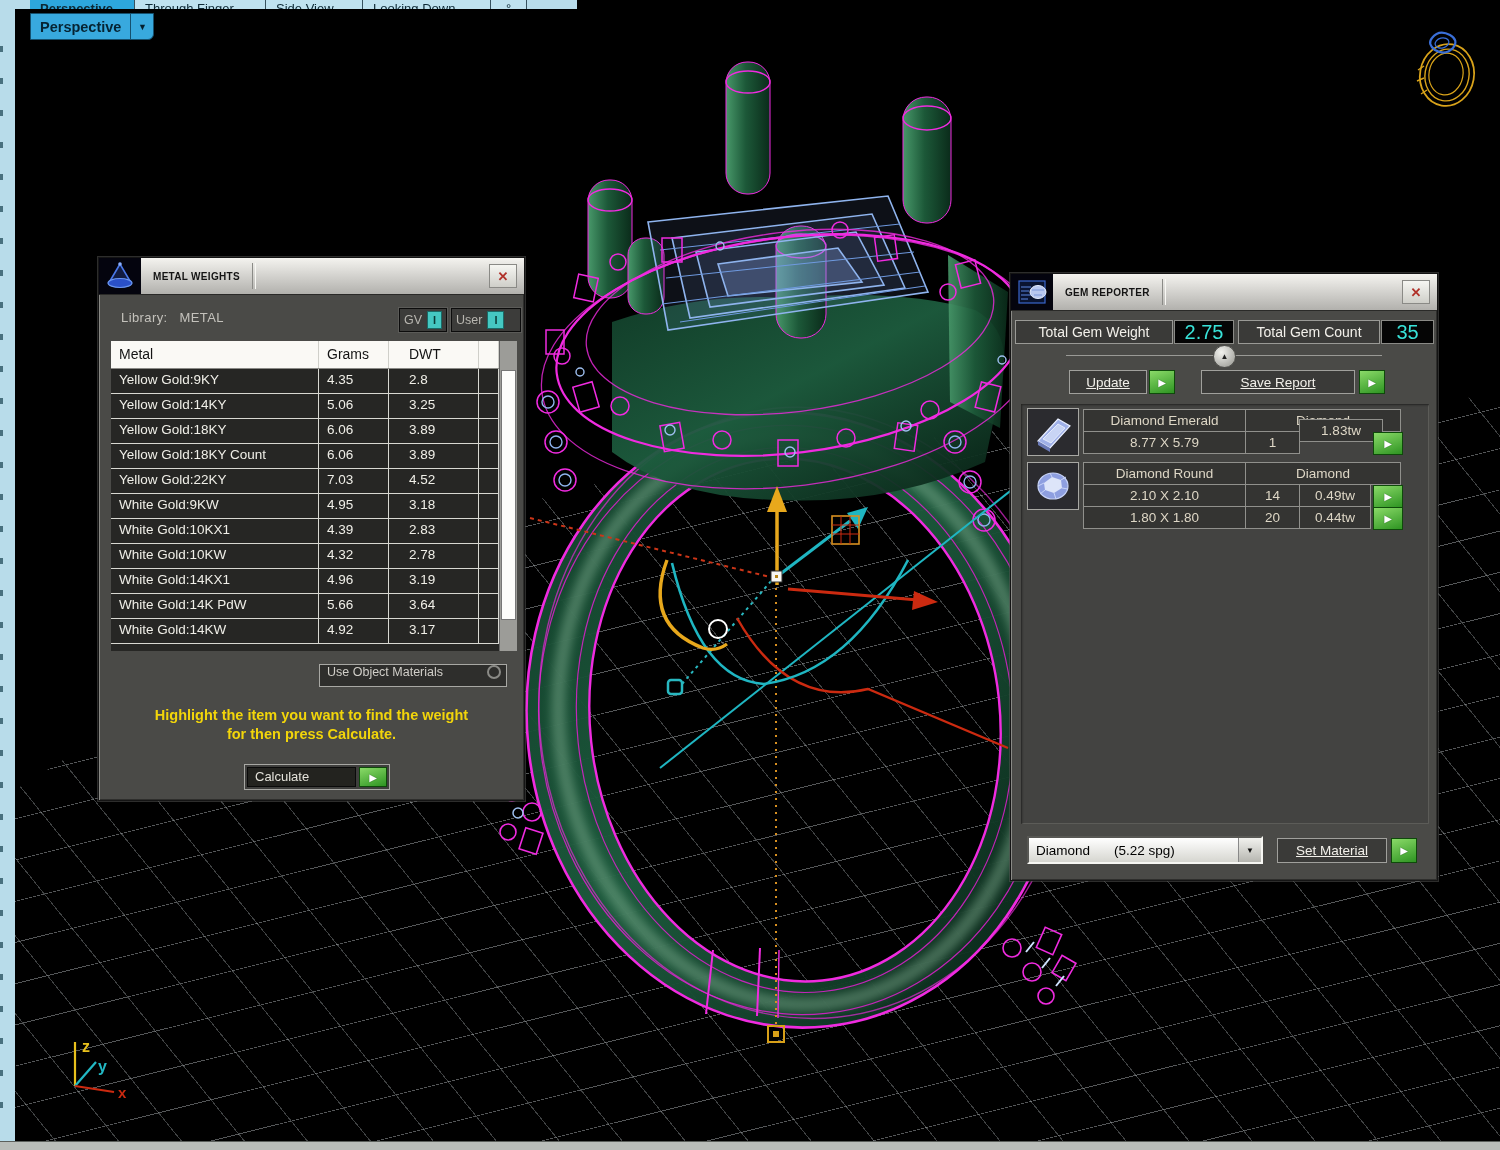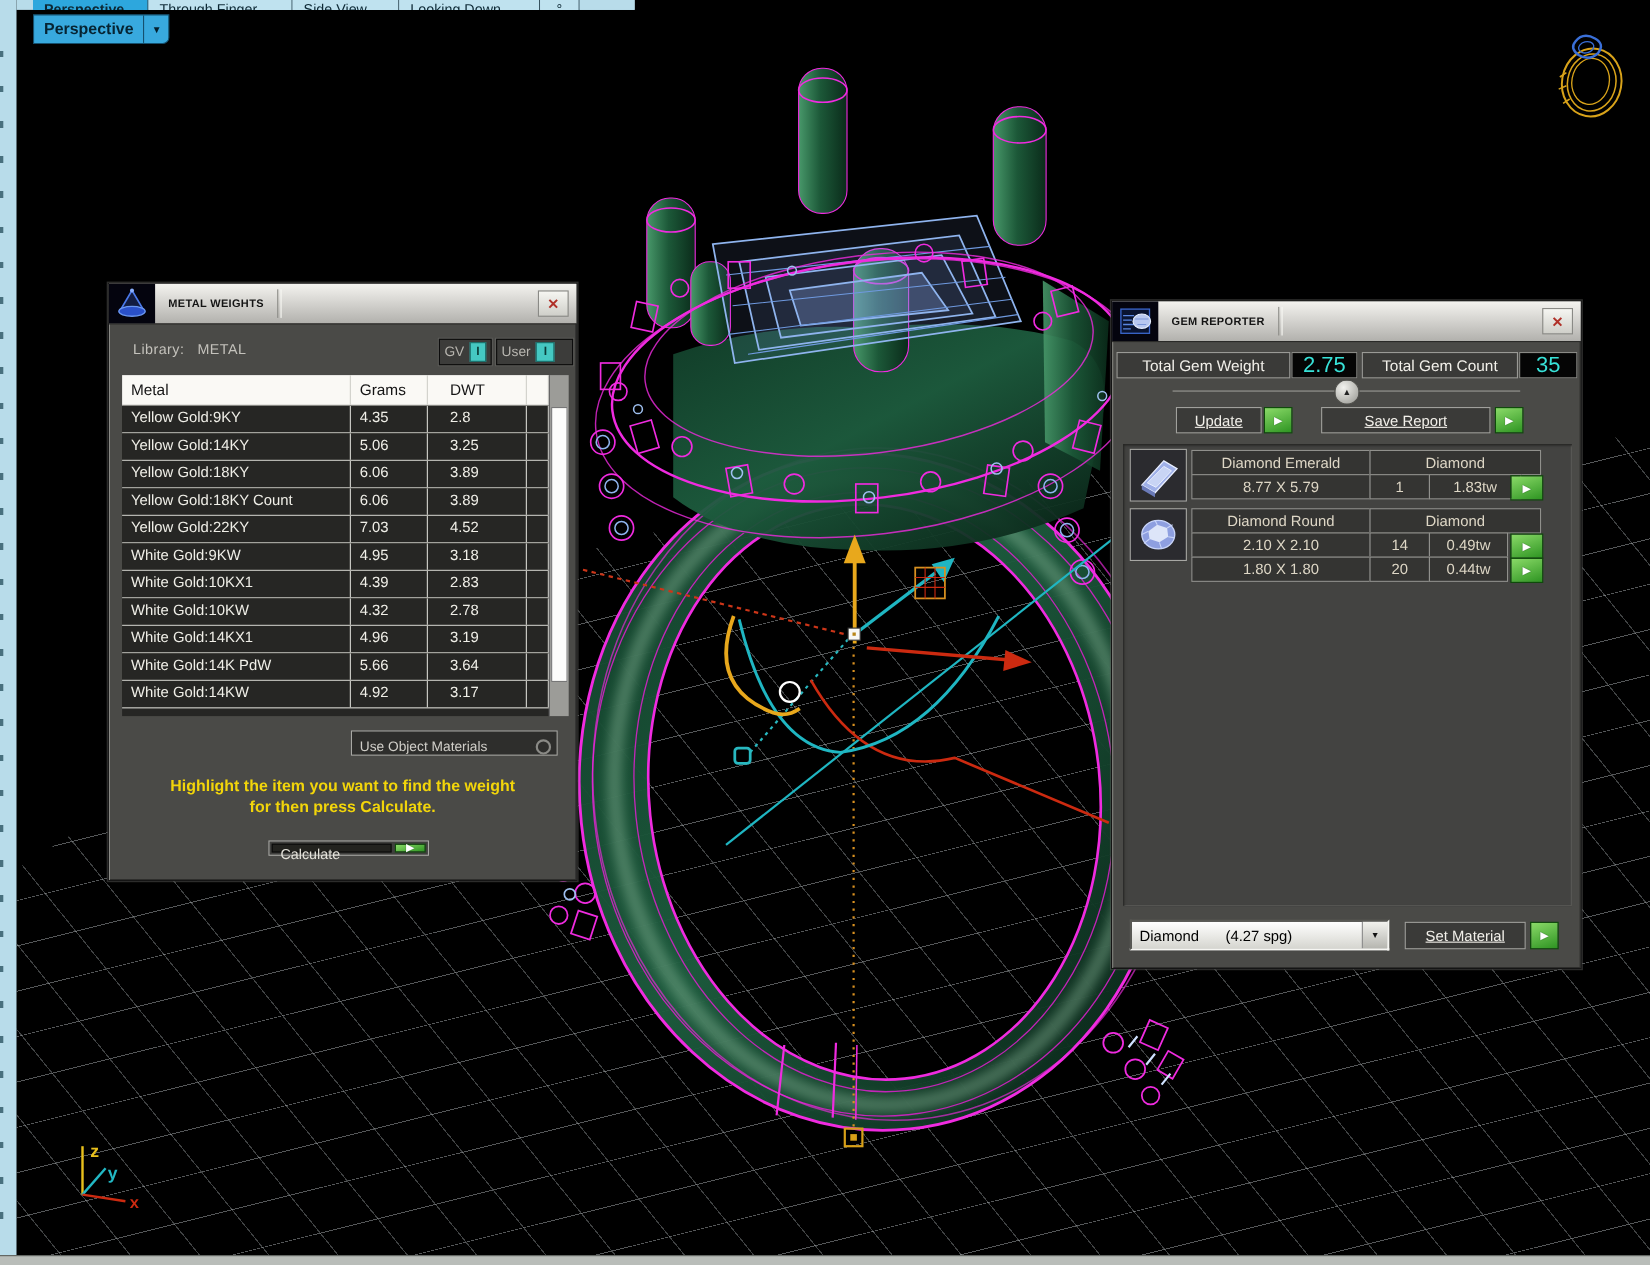--- a/index.html
+++ b/index.html
@@ -66,27 +66,27 @@
   .mw-rows{height:282px;overflow:hidden;background:#262624;}
   .mw-row{display:flex;height:24px;border-bottom:1px solid #d8d8d2;background:#262624;color:#f0efe8;
      font-size:13.5px;}
   .mw-row > div{padding:3px 0 0 8px;box-sizing:border-box;border-right:1px solid #d8d8d2;}
   .c-metal{flex:1;}
   .c-grams{width:70px;}
   .c-dwt{width:78px;margin-left:12px;}
   .c-pad{width:20px;}
   .mw-scroll{width:17px;background:#9c9c98;border-left:1px solid #666;position:relative;}
   .mw-thumb{position:absolute;left:1px;right:1px;top:29px;height:248px;background:#fdfdfb;border:1px solid #777;}
-  .uom{position:absolute;right:17px;top:406px;width:188px;height:23px;display:flex;align-items:flex-end;
+  .uom{position:absolute;right:17px;top:406px;width:188px;height:23px;display:flex;align-items:flex-start;
      background:#2e2e2c;border:1px solid #a8a8a4;color:#d0cec8;font-size:12.5px;padding:0 0 0 7px;
      box-sizing:border-box;}
   .uom .ring{width:10px;height:10px;border:2px solid #8a8a86;border-radius:50%;margin-left:auto;margin-right:5px;}
   .mw-note{position:absolute;left:0;right:0;top:448px;text-align:center;color:#f2d50a;font-weight:bold;
      font-size:14.5px;line-height:19px;}
-  .calc{position:absolute;left:145px;top:506px;width:146px;height:14px;display:flex;gap:3px;padding:2px;
+  .calc{position:absolute;left:145px;top:506px;width:146px;height:26px;display:flex;gap:3px;padding:2px;
      background:#3f3f3d;border:1px solid #a8a8a4;box-sizing:border-box;}
   .calc-label{flex:1;background:#23231f;border:1px solid #0a0a0a;color:#e4e2da;font-size:13px;
      padding:1px 0 0 7px;}
   .playbtn{width:26px;background:linear-gradient(160deg,#8ada68,#2e9422);border:1px solid #0e4a0a;
      color:#fff;font-size:10px;display:flex;align-items:center;justify-content:center;text-shadow:0 0 1px #064006;}
 
   
   .gr{left:1010px;top:273px;width:428px;height:608px;}
   .gr-lab{position:absolute;height:24px;background:#3a3a38;border:1px solid #9a9a96;color:#f2f0ea;
      font-size:14px;display:flex;align-items:center;justify-content:center;box-sizing:border-box;}
@@ -459,21 +459,21 @@
         <svg width="46" height="42" viewBox="0 0 46 42">
           <polygon points="8,30 28,8 40,15 20,37" fill="#9fb0e8" stroke="#e8eeff" stroke-width="1.2"></polygon>
           <polygon points="13,28 28,13 35,17 21,32" fill="#c8d4f4" stroke="#eef2ff" stroke-width="0.8"></polygon>
           <polygon points="8,30 20,37 20,41 8,34" fill="#6a7ab8"></polygon>
         </svg>
       </div>
       <div class="gcell" style="left:62px;top:5px;width:163px;">Diamond Emerald</div>
       <div class="gcell" style="left:224px;top:5px;width:156px;">Diamond</div>
       <div class="gcell" style="left:62px;top:27px;width:163px;">8.77 X 5.79</div>
       <div class="gcell" style="left:224px;top:27px;width:55px;">1</div>
-      <div class="gcell" style="left:278px;top:27px;width:84px;">1.83tw</div>
+      <div class="gcell" style="left:278px;top:15px;width:84px;">1.83tw</div>
       <div class="playbtn" style="position:absolute;left:352px;top:28px;width:28px;height:21px;">▶</div>
 
       <div class="gicon" style="top:58px;">
         <svg width="46" height="42" viewBox="0 0 46 42">
           <ellipse cx="23" cy="21" rx="15" ry="13" fill="#8e9fe0" stroke="#c8d4f8" stroke-width="1.2"></ellipse>
           <polygon points="14,18 22,12 31,15 32,23 24,28 15,25" fill="#e6ecfc" opacity="0.9"></polygon>
           <path d="M8,21 L14,18 M22,12 L20,8 M31,15 L36,12 M32,23 L38,24 M24,28 L26,34 M15,25 L10,29" stroke="#c8d4f8" stroke-width="1"></path>
         </svg>
       </div>
       <div class="gcell" style="left:62px;top:58px;width:163px;">Diamond Round</div>
@@ -483,21 +483,21 @@
       <div class="gcell" style="left:278px;top:80px;width:72px;">0.49tw</div>
       <div class="playbtn" style="position:absolute;left:352px;top:81px;width:28px;height:21px;">▶</div>
       <div class="gcell" style="left:62px;top:102px;width:163px;">1.80 X 1.80</div>
       <div class="gcell" style="left:224px;top:102px;width:55px;">20</div>
       <div class="gcell" style="left:278px;top:102px;width:72px;">0.44tw</div>
       <div class="playbtn" style="position:absolute;left:352px;top:103px;width:28px;height:21px;">▶</div>
     </div>
 
     <div class="gr-drop">
       <span class="nm">Diamond</span>
-      <span class="spg">(4.27 spg)</span>
+      <span class="spg">(5.22 spg)</span>
       <span class="dbtn">▼</span>
     </div>
     <div class="gr-btn" style="left:266px;top:564px;width:110px;height:25px;">Set Material</div>
     <div class="playbtn gr-play" style="left:380px;top:564px;width:26px;height:25px;">▶</div>
   </div>
 
   <div class="tabbar">
     <div class="spacer"></div>
     <div class="tab active" style="width:105px;">Perspective</div>
     <div class="tab" style="width:131px;">Through Finger</div>

